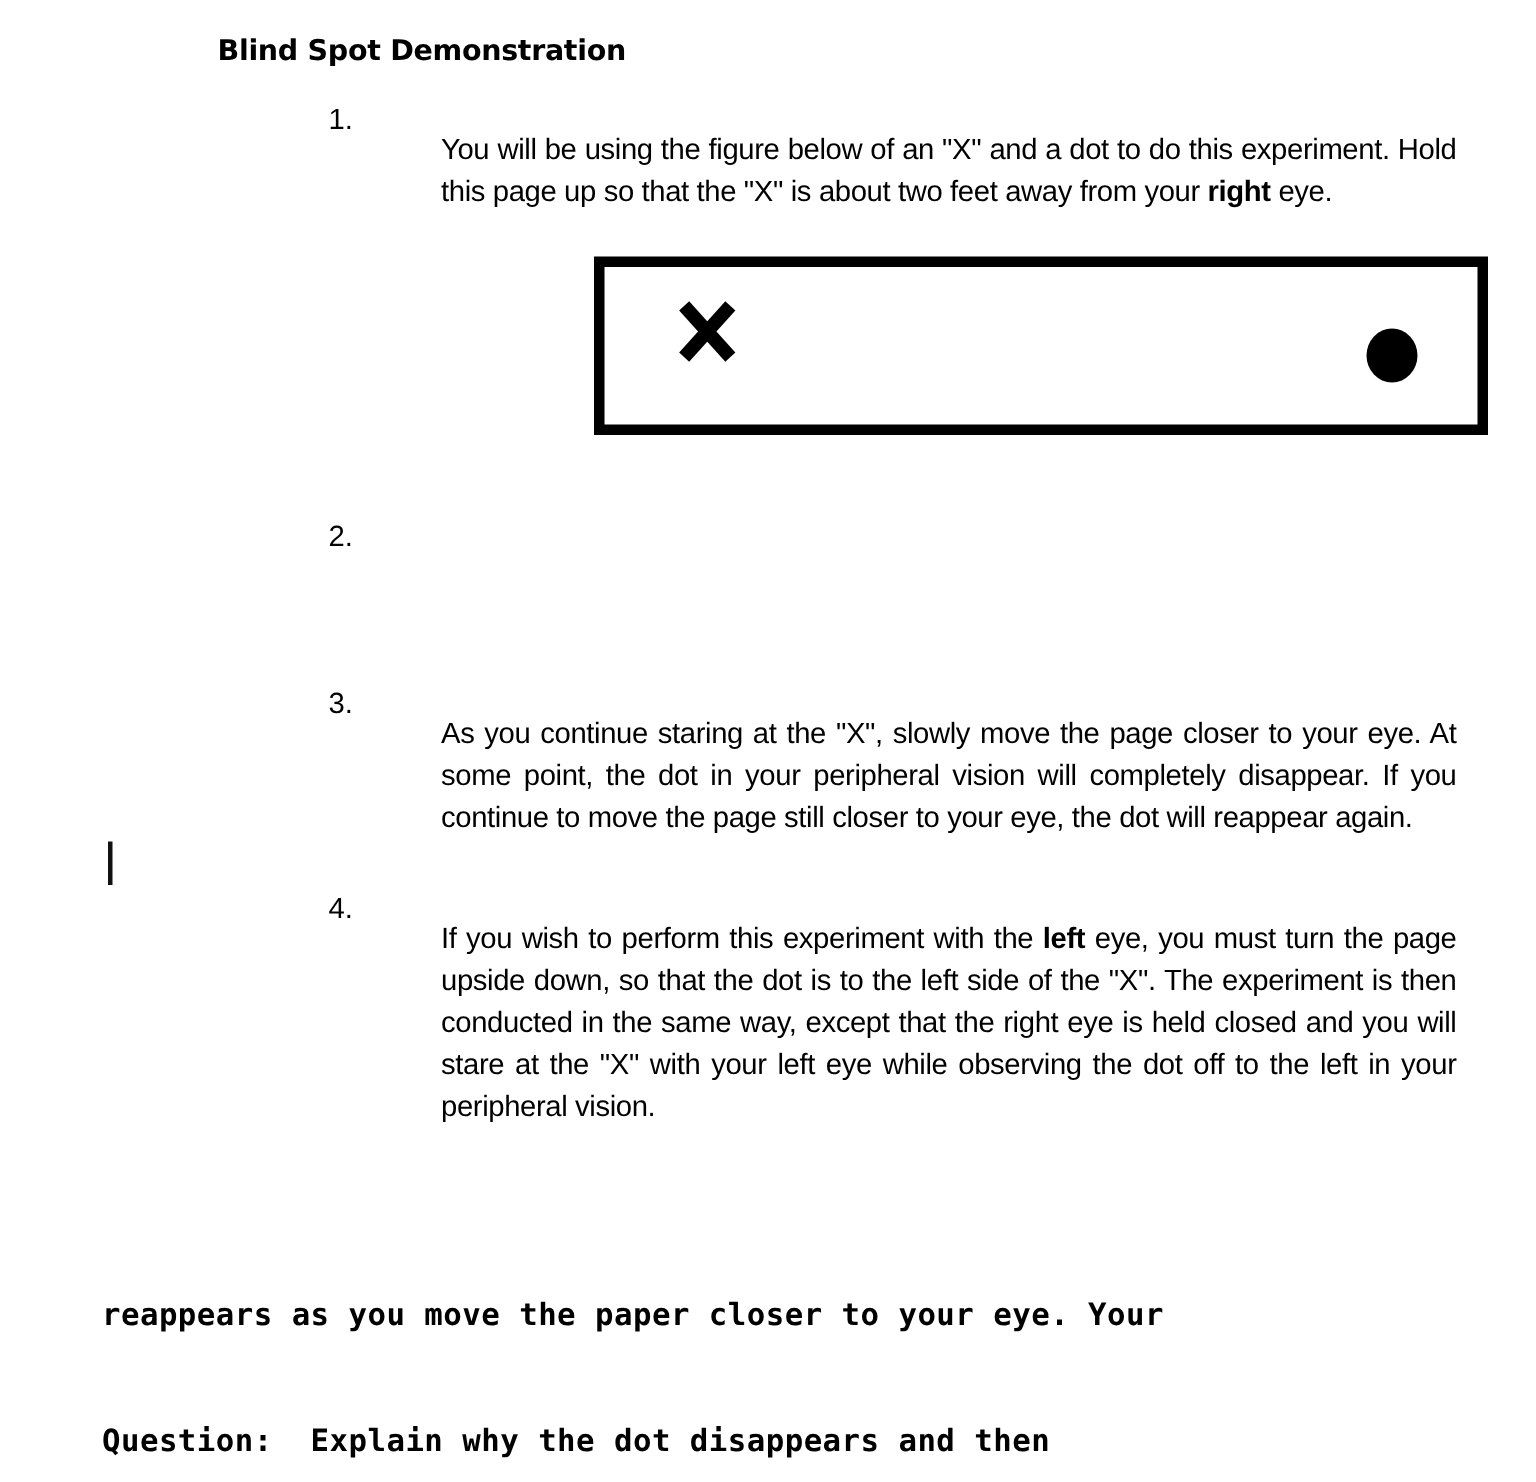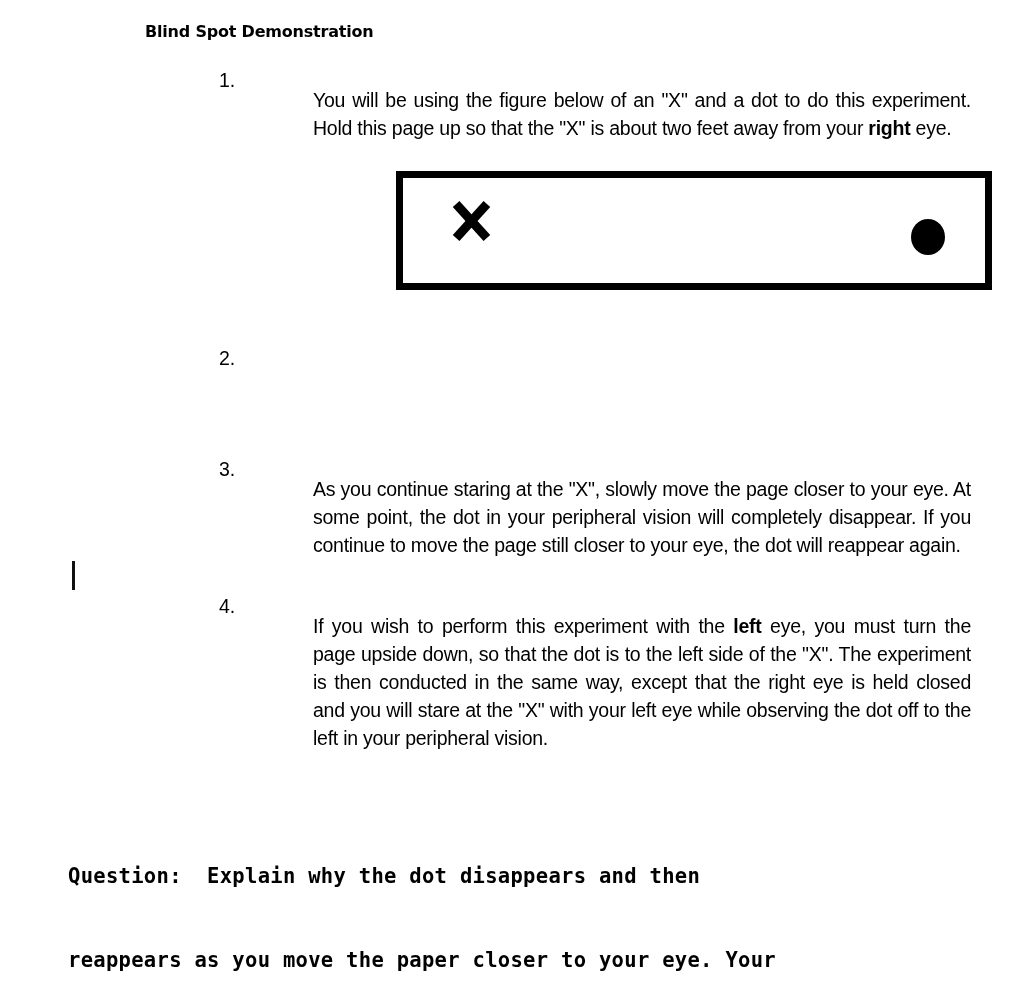--- a/index.html
+++ b/index.html
@@ -15,21 +15,21 @@
     color: #000000;
     overflow: hidden;
   }
 
   
   #doc-title {
     position: absolute;
     left: 145px;
     top: 9px;
     font-family: "DejaVu Sans", sans-serif;
-    font-size: 16px;
+    font-size: 19px;
     font-weight: bold;
     letter-spacing: -0.2px;
     line-height: 24px;
     white-space: nowrap;
   }
 
   
   #instruction-list {
     position: absolute;
     left: 0;
@@ -44,21 +44,21 @@
   .item-number {
     position: absolute;
     left: 0;
     top: 0;
     width: 48px;
     font-size: 19.5px;
     line-height: 28px;
     font-family: "Liberation Sans", sans-serif;
   }
   .item-body {
-    margin-left: 94px;
+    margin-left: 75px;
     font-size: 19.5px;
     line-height: 28px;
     text-align: justify;
     text-justify: inter-word;
     font-family: "Liberation Sans", sans-serif;
     letter-spacing: -0.25px;
   }
   .item-body b { font-weight: bold; }
 
   #item-1 { top: 66px; }
@@ -162,19 +162,19 @@
 </div>
 
 <div id="blindspot-figure">
   <div id="figure-x"></div>
   <div id="figure-dot"></div>
 </div>
 
 <div id="text-caret"></div>
 
 <div id="question-block">
+  <span class="q-line">reappears as you move the paper closer to your eye. Your</span>
   <span class="q-line">Question:  Explain why the dot disappears and then</span>
-  <span class="q-line">reappears as you move the paper closer to your eye. Your</span>
   
   
   
   
 </div>
 
 </body></html>

